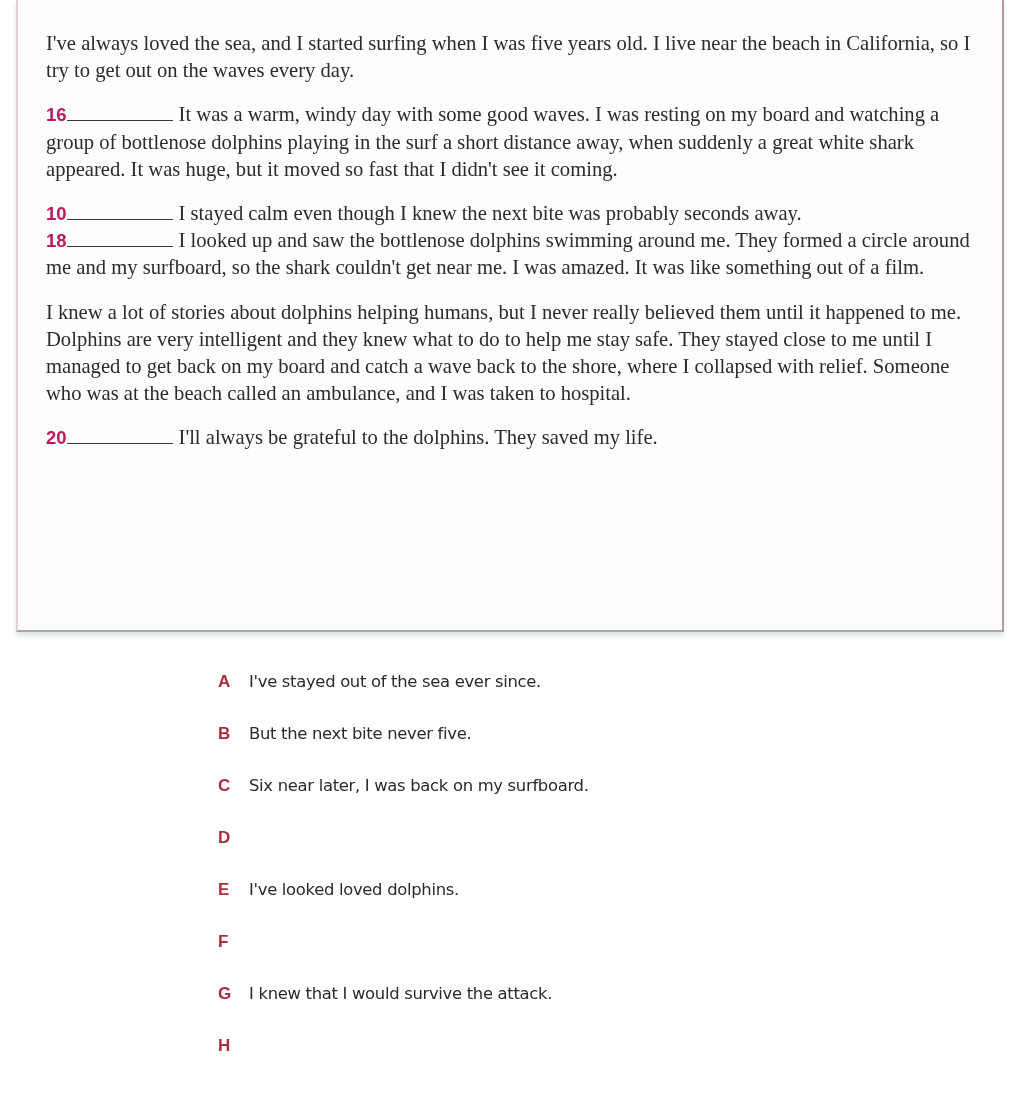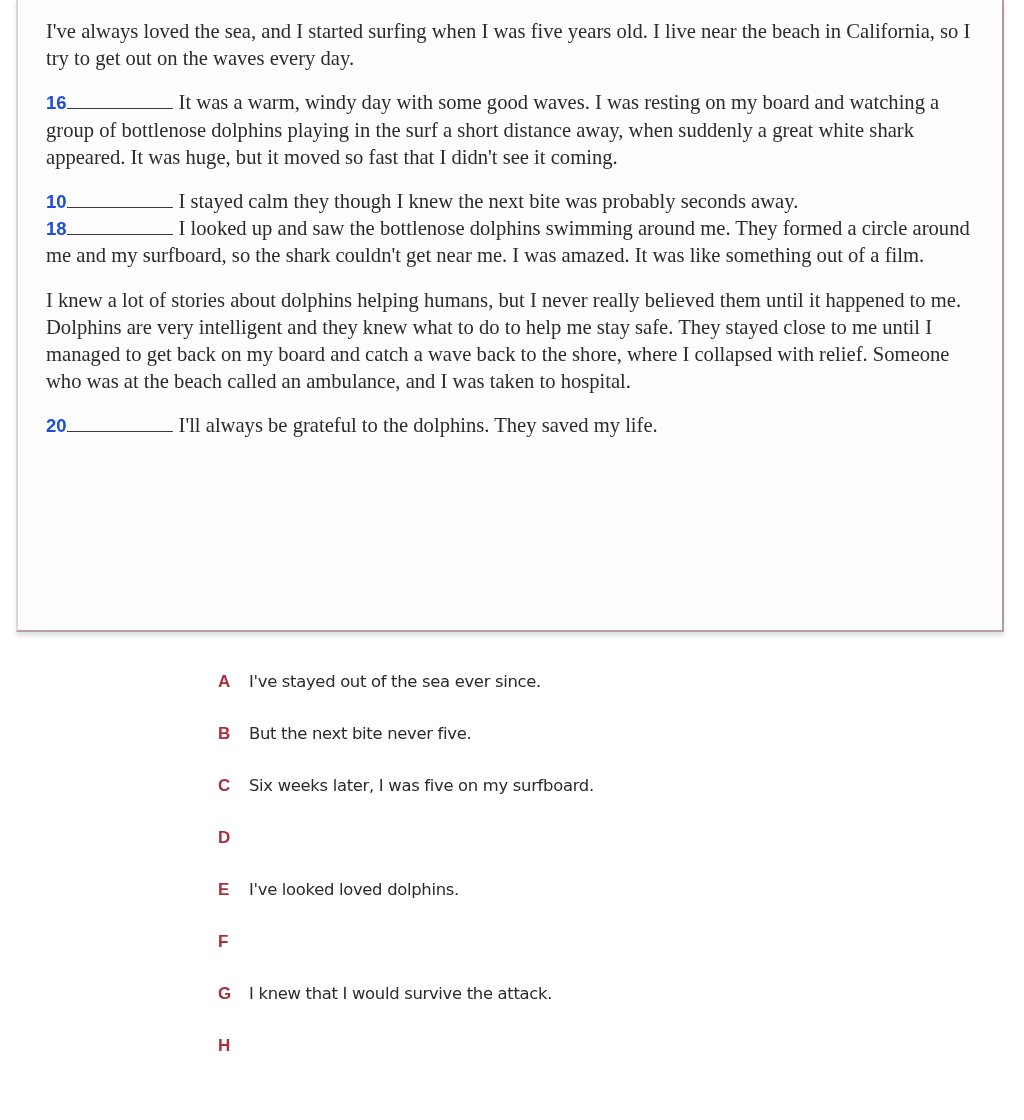--- a/index.html
+++ b/index.html
@@ -31,26 +31,26 @@
     position: absolute;
     left: 46px;
     top: 14px;
     width: 940px;
     font-family: "Liberation Serif", "DejaVu Serif", serif;
     font-size: 20.6px;
     line-height: 27.2px;
     color: #2b2b2b;
   }
   .story p {
-    margin: 4px 0 17px 0;
+    margin: 16px 0 17px 0;
   }
   .gap-num {
     font-family: "Liberation Sans", "DejaVu Sans", sans-serif;
     font-weight: bold;
-    color: #1d4ed8;
+    color: #be185d;
     font-size: 18.5px;
   }
   .gap-line {
     display: inline-block;
     width: 106px;
     border-bottom: 1.4px solid #3a3a3a;
     margin-right: 6px;
     vertical-align: baseline;
     height: 1px;
   }
@@ -83,21 +83,21 @@
 <div class="story-box"></div>
 
 <div class="story">
   <p>I've always loved the sea, and I started surfing when I was five years old. I live near the beach in California, so I try to get out on the waves every day.</p>
 
   <p>
     <span class="gap-num">16</span><span class="gap-line"></span><span>It was a warm, windy day with some good waves. I was resting on my board and watching a group of bottlenose dolphins playing in the surf a short distance away, when suddenly a great white shark appeared. It was huge, but it moved so fast that I didn't see it coming.</span>
   </p>
 
   <p>
-    <span class="line"><span class="gap-num">10</span><span class="gap-line"></span><span>I stayed calm they though I knew the next bite was probably seconds away.</span></span>
+    <span class="line"><span class="gap-num">10</span><span class="gap-line"></span><span>I stayed calm even though I knew the next bite was probably seconds away.</span></span>
     <span><span class="gap-num">18</span><span class="gap-line"></span><span>I looked up and saw the bottlenose dolphins swimming around me. They formed a circle around me and my surfboard, so the shark couldn't get near me. I was amazed. It was like something out of a film.</span></span>
   </p>
 
   <p>I knew a lot of stories about dolphins helping humans, but I never really believed them until it happened to me. Dolphins are very intelligent and they knew what to do to help me stay safe. They stayed close to me until I managed to get back on my board and catch a wave back to the shore, where I collapsed with relief. Someone who was at the beach called an ambulance, and I was taken to hospital.</p>
 
   <p>
     <span class="line"><span class="gap-num">20</span><span class="gap-line"></span><span>I'll always be grateful to the dolphins. They saved my life.</span></span>
   </p>
 </div>
 
@@ -105,21 +105,21 @@
   <div class="option">
     <span class="opt-letter">A</span>
     <span>I've stayed out of the sea ever since.</span>
   </div>
   <div class="option">
     <span class="opt-letter">B</span>
     <span>But the next bite never five.</span>
   </div>
   <div class="option">
     <span class="opt-letter">C</span>
-    <span>Six weeks later, I was five on my surfboard.</span>
+    <span>Six near later, I was back on my surfboard.</span>
   </div>
   <div class="option">
     <span class="opt-letter">D</span>
   </div>
   <div class="option">
     <span class="opt-letter">E</span>
     <span>I've looked loved dolphins.</span>
   </div>
   <div class="option">
     <span class="opt-letter">F</span>

